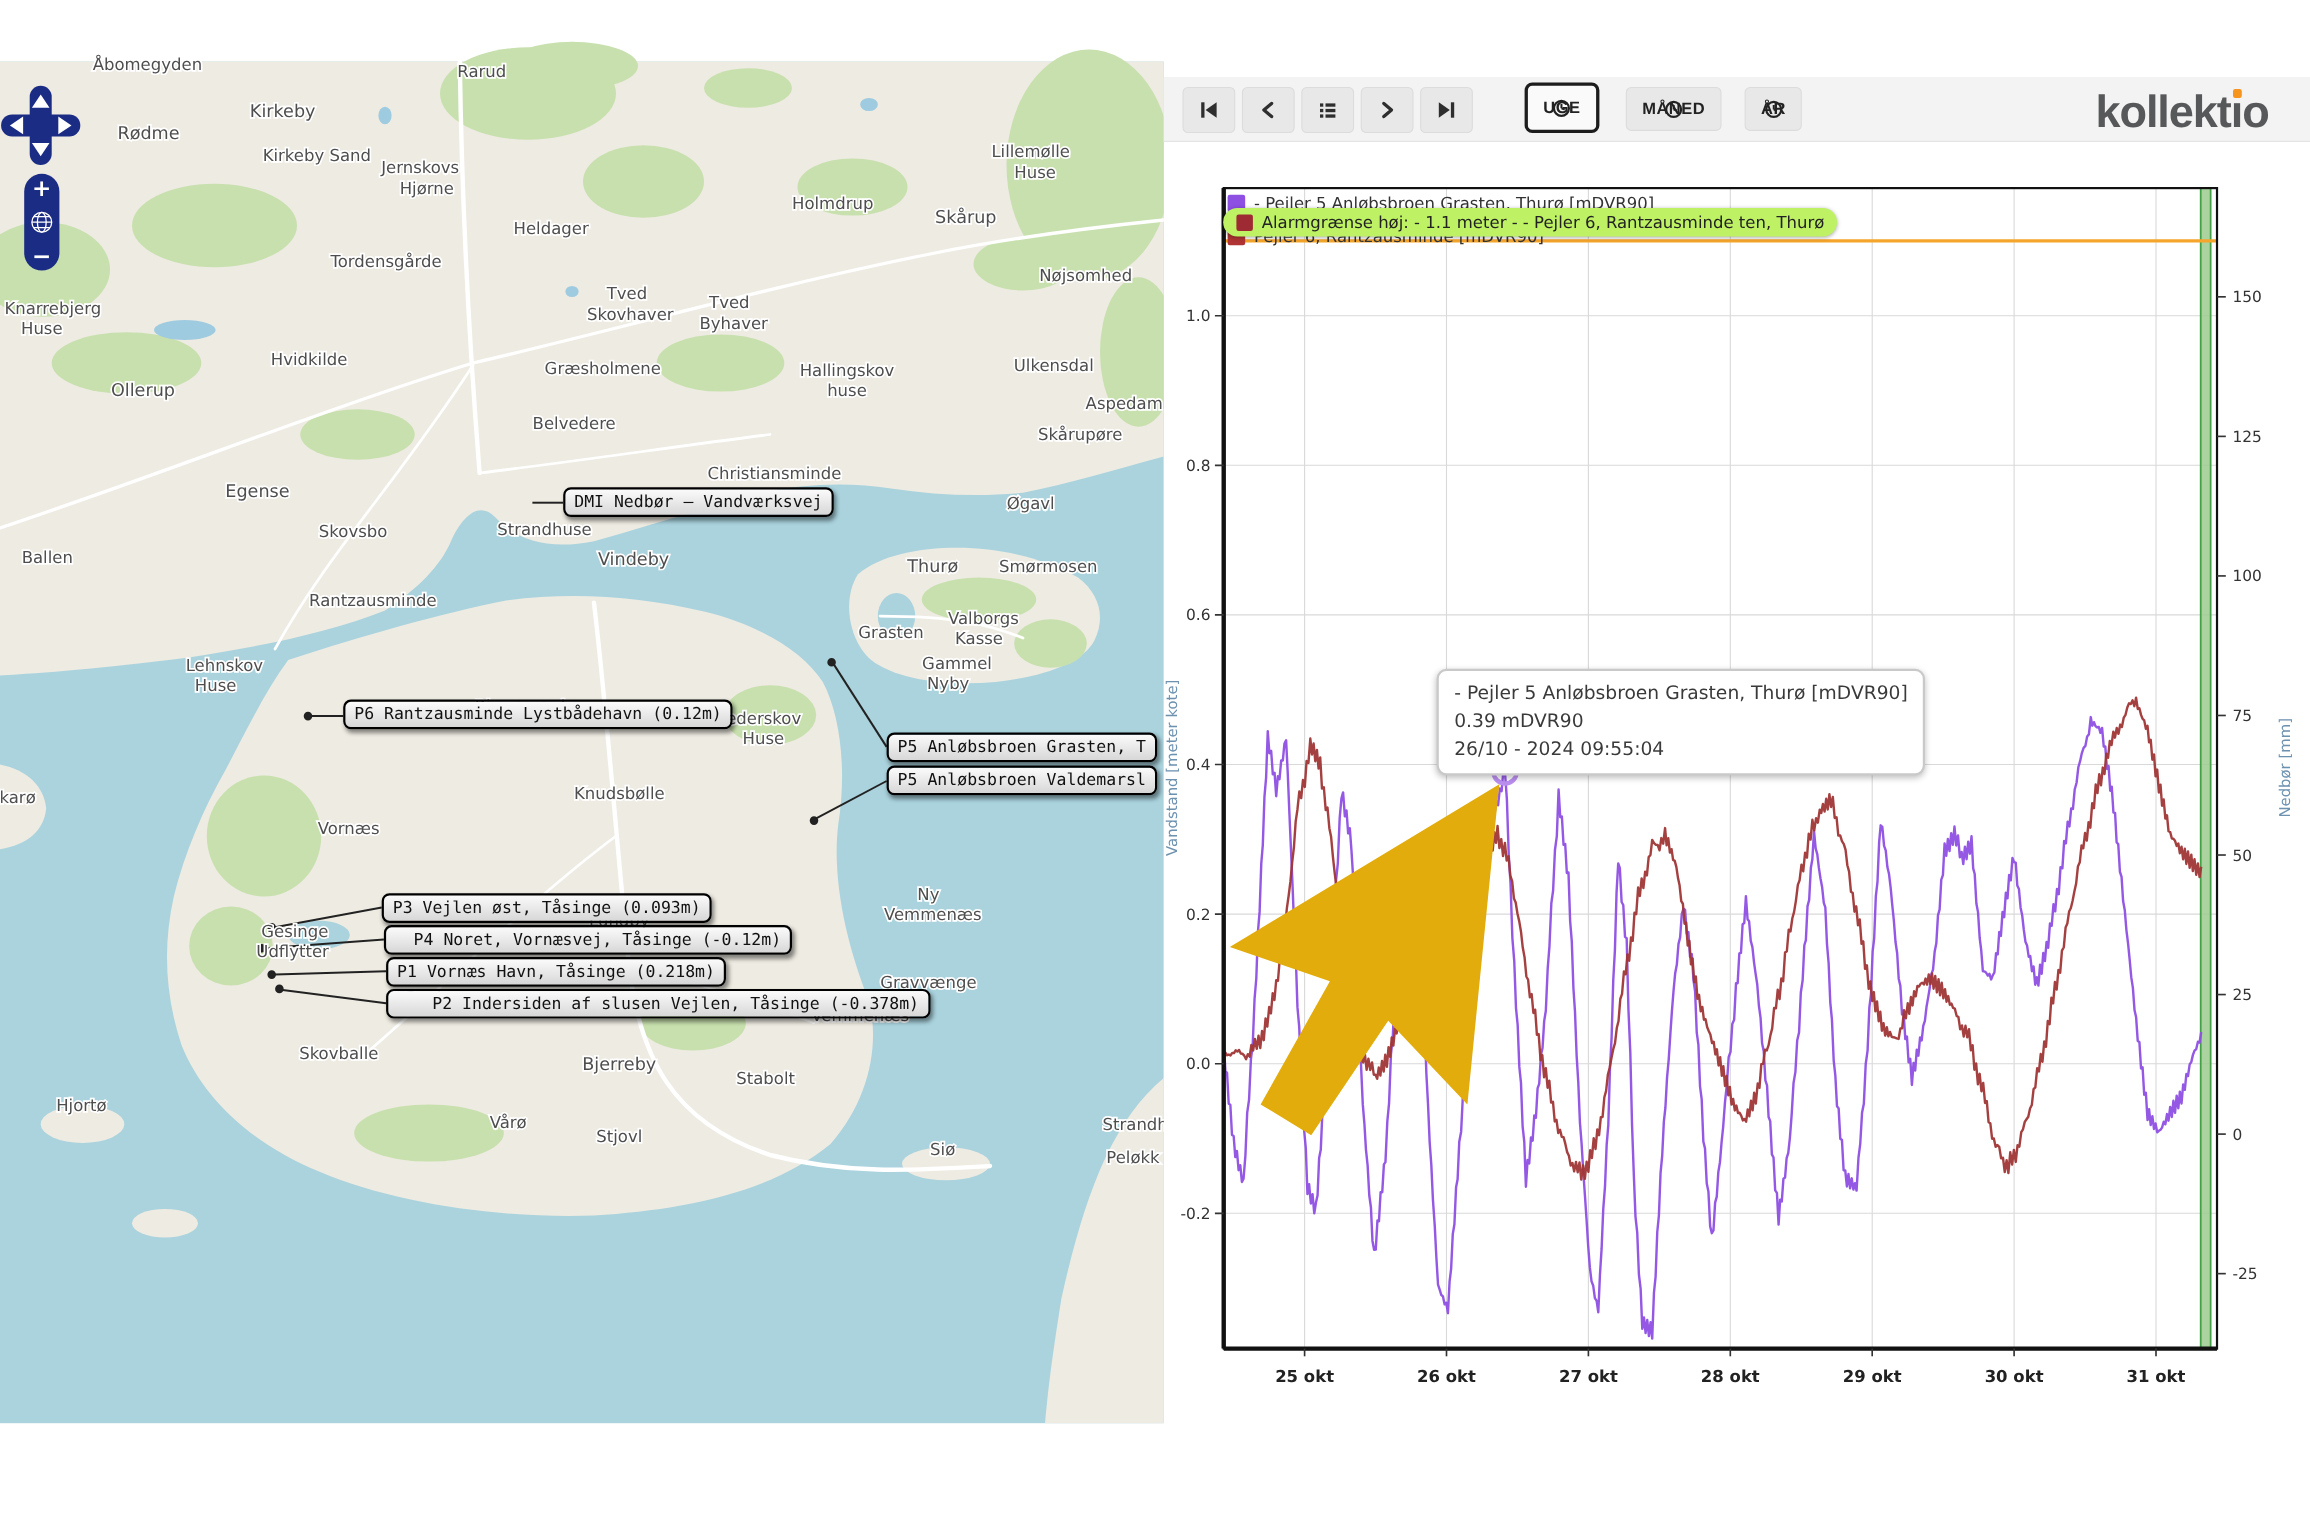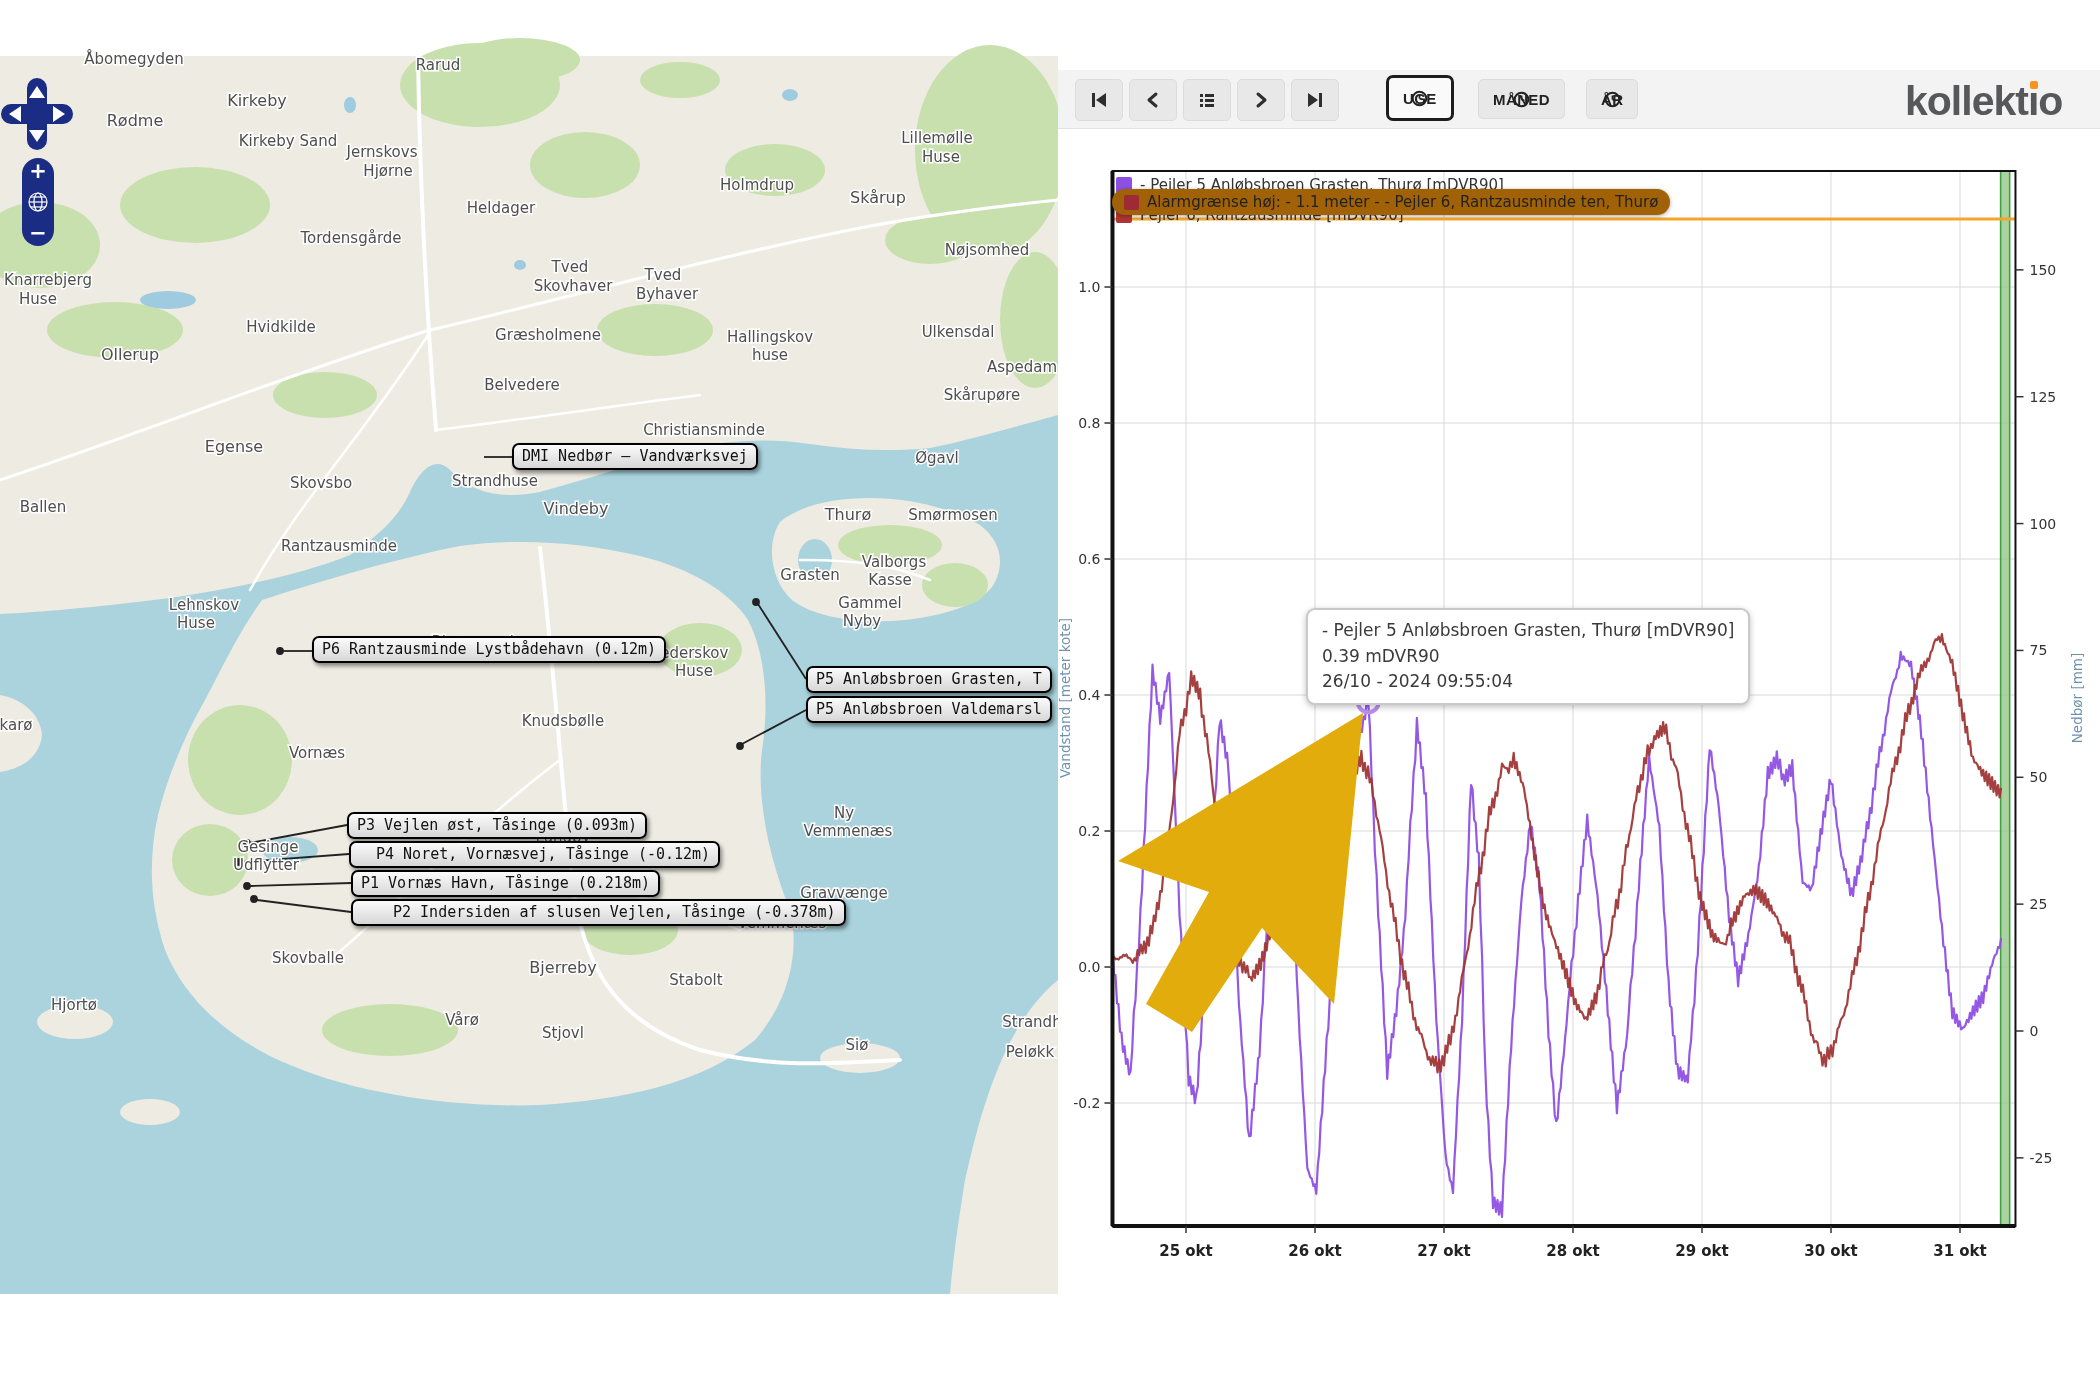--- a/index.html
+++ b/index.html
@@ -25,21 +25,21 @@
   .viewbtn{position:absolute;top:79px;height:40px;background:#e8e8e8;border:1px solid #dcdcdc;border-radius:5px;display:flex;
            align-items:center;justify-content:center;gap:7px;font-weight:700;font-size:15px;color:#222;letter-spacing:.4px;z-index:5;cursor:pointer;padding:0 14px;box-sizing:border-box;}
   .viewbtn.sel{top:75px;height:46px;background:#fafafa;border:3px solid #1d1d1d;border-radius:7px;}
   #logo{position:absolute;left:1905px;top:78px;z-index:5;font-weight:700;font-size:41px;color:#57585a;letter-spacing:-1px;font-family:Liberation Sans, sans-serif;}
   #logo .logo-i{position:relative;display:inline-block;}
   #logo .logo-dot{position:absolute;left:2px;top:3px;width:8px;height:8px;border-radius:2px;background:#f7941e;}
   
   .lgrow{position:absolute;display:flex;align-items:center;gap:8px;font-size:15px;color:#333;z-index:4;white-space:nowrap;font-family:"DejaVu Sans",sans-serif;}
   .sw{width:16px;height:16px;border-radius:2px;display:inline-block;flex:none;}
   .lgoverlay{position:absolute;display:flex;align-items:center;gap:8px;font-size:15px;color:#222;z-index:5;white-space:nowrap;
-             background:#a16207;border-radius:13px;padding:4px 12px;box-shadow:0 1px 4px rgba(0,0,0,.35);font-family:"DejaVu Sans",sans-serif;}
+             background:#bef264;border-radius:13px;padding:4px 12px;box-shadow:0 1px 4px rgba(0,0,0,.35);font-family:"DejaVu Sans",sans-serif;}
   
   #tooltip{position:absolute;left:1306px;top:608px;z-index:7;background:#fff;border:2px solid #c9c9c9;border-radius:9px;
            padding:8px 14px;font-size:17px;color:#3a3a3a;line-height:1.5;box-shadow:0 2px 6px rgba(0,0,0,.25);white-space:nowrap;font-family:"DejaVu Sans",sans-serif;}
 </style>
 </head>
 <body>
 
 <div id="app">
 
   <svg id="map-svg" width="1058" height="1294" viewBox="0 0 1058 1294">

